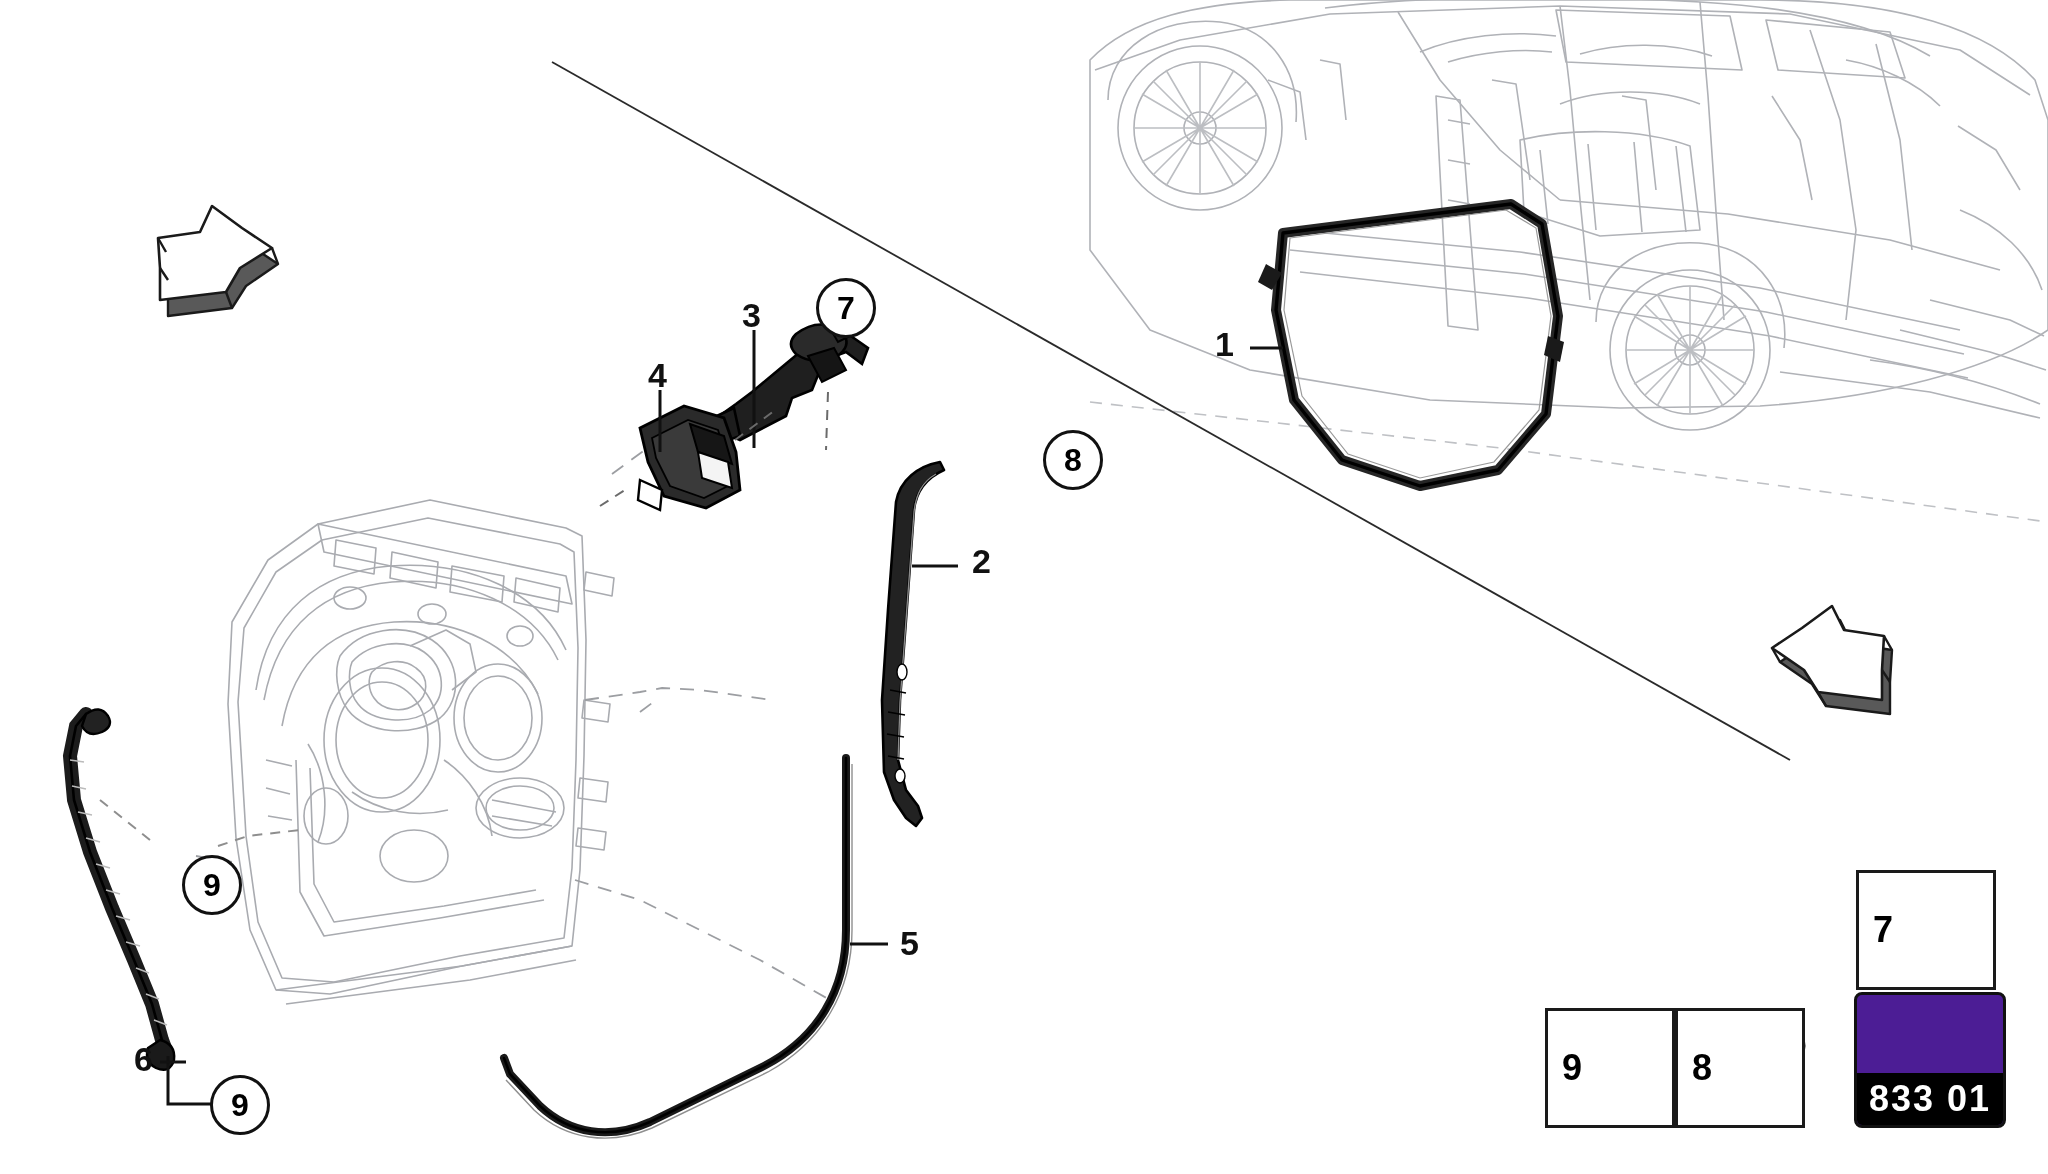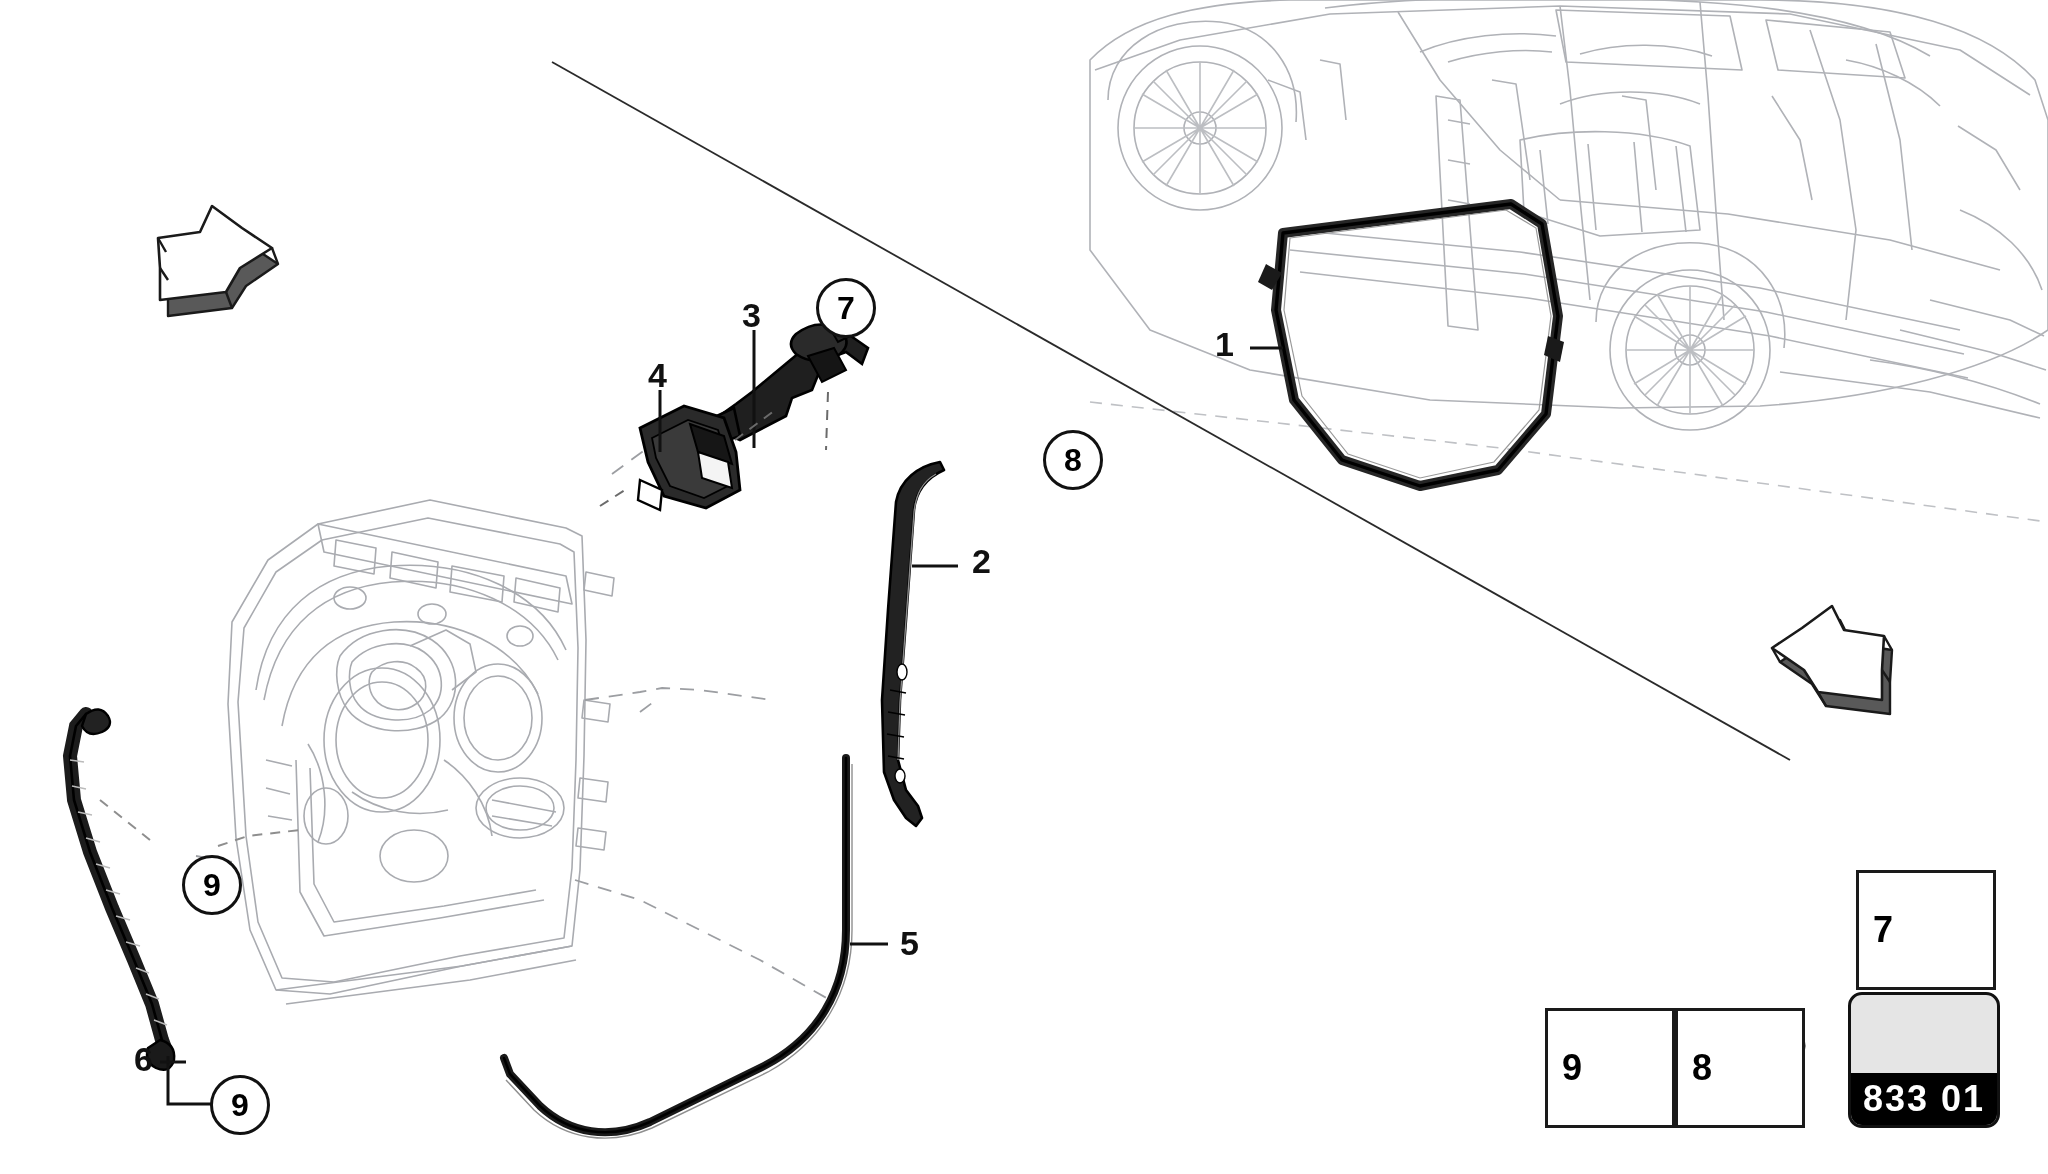--- a/index.html
+++ b/index.html
@@ -9,22 +9,22 @@
   svg{display:block;}
   .cal{position:absolute;font-weight:bold;font-size:34px;line-height:1;
        color:#111;user-select:none;}
   .bubble{position:absolute;width:54px;height:54px;border:3px solid #111;
           border-radius:50%;display:flex;align-items:center;justify-content:center;
           font-weight:bold;font-size:32px;background:#fff;}
   .legendbox{position:absolute;border:3px solid #1a1a1a;background:#fff;
              display:flex;align-items:center;box-sizing:border-box;}
   .legendnum{font-weight:bold;font-size:36px;padding:0 10px 0 14px;}
   .legendart{flex:1;display:flex;align-items:center;justify-content:center;}
-  .idbox{position:absolute;border:3px solid #111;border-radius:14px;
-         background:#e5e5e5;overflow:hidden;box-sizing:border-box;}
+  .idbox{position:absolute;border:3px solid #111;border-radius:8px;
+         background:#4c1d95;overflow:hidden;box-sizing:border-box;margin-left:6px;}
   .idbox .black{position:absolute;left:0;right:0;bottom:0;height:52px;
          background:#000;color:#fff;display:flex;align-items:center;
          justify-content:center;font-weight:bold;font-size:36px;letter-spacing:2px;}
 </style>
 </head>
 <body>
 
 <div id="stage">
 
 <svg width="2048" height="1174" viewBox="0 0 2048 1174">

